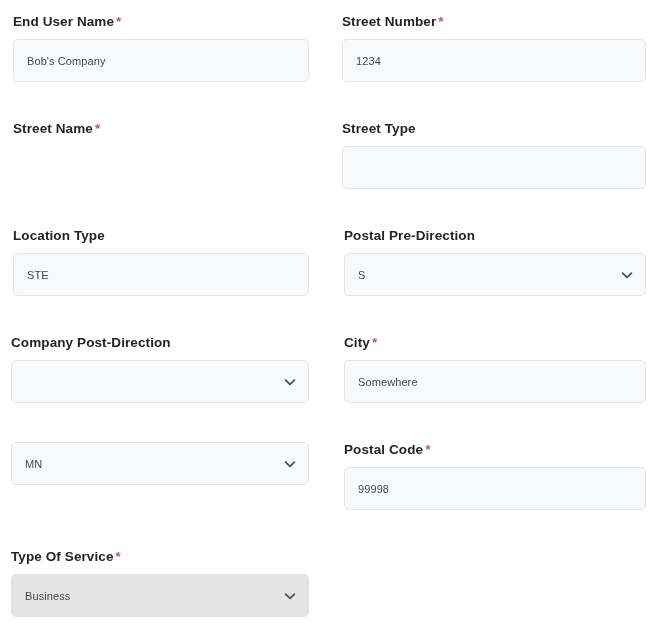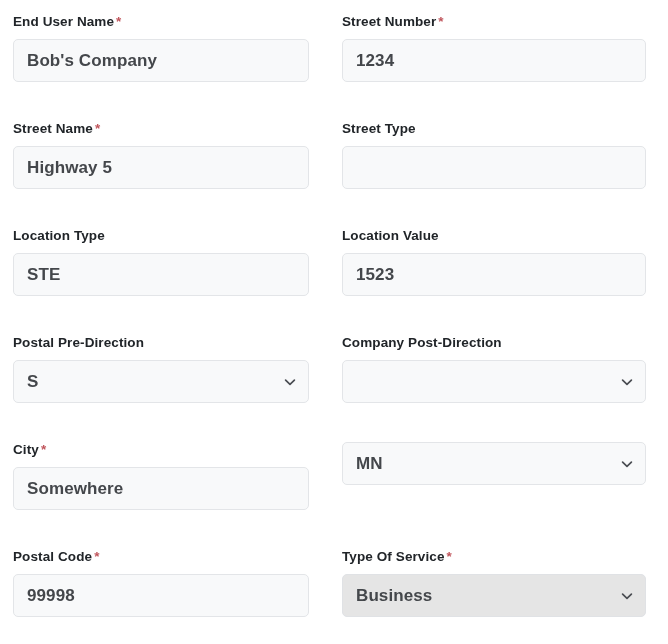--- a/index.html
+++ b/index.html
@@ -59,22 +59,22 @@
     display: flex;
     align-items: center;
     padding: 0 12px 0 13px;
   }
   .control.disabled {
     background: #e5e5e5;
     border-color: #e0e2e5;
   }
 
   .control-value {
-    font-size: 17px;
-    font-weight: bold;
+    font-size: 11px;
+    font-weight: normal;
     color: #44474b;
     line-height: 16px;
     letter-spacing: 0.1px;
     white-space: nowrap;
     overflow: hidden;
     flex: 1 1 auto;
   }
 
   .chevron {
     flex: 0 0 auto;
@@ -96,40 +96,31 @@
       </div>
     </div>
     <div class="field right">
       <div class="field-label"><span>Street Number</span><span class="req-star">*</span></div>
       <div class="control">
         <span class="control-value">1234</span>
       </div>
     </div>
     <div class="field">
       <div class="field-label"><span>Street Name</span><span class="req-star">*</span></div>
-      <div class="control">
-        <span class="control-value">Highway 5</span>
-      </div>
     </div>
     <div class="field right">
       <div class="field-label"><span>Street Type</span></div>
       <div class="control">
         <span class="control-value"></span>
       </div>
     </div>
     <div class="field">
       <div class="field-label"><span>Location Type</span></div>
       <div class="control">
         <span class="control-value">STE</span>
-      </div>
-    </div>
-    <div class="field right">
-      <div class="field-label"><span>Location Value</span></div>
-      <div class="control">
-        <span class="control-value">1523</span>
       </div>
     </div>
     <div class="field">
       <div class="field-label"><span>Postal Pre-Direction</span></div>
       <div class="control">
         <span class="control-value">S</span>
         <span class="chevron">
           <svg width="12" height="12" viewBox="0 0 12 12" aria-hidden="true">
             <path d="M1.6 4.2 L6 8.4 L10.4 4.2" fill="none" stroke="#4a4d52" stroke-width="1.7" stroke-linecap="round" stroke-linejoin="round"></path>
           </svg>

